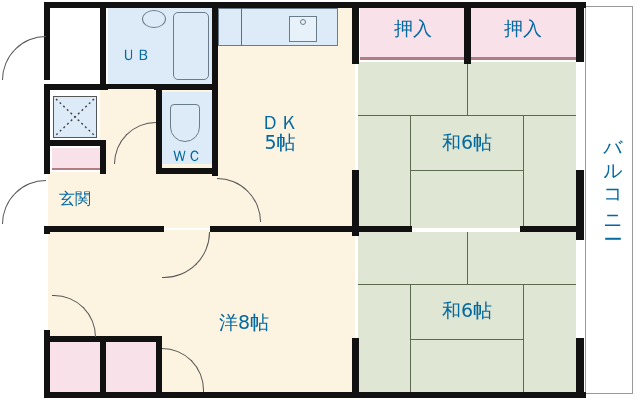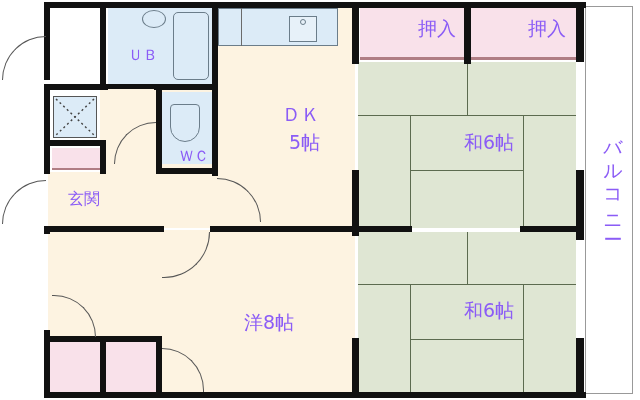--- a/index.html
+++ b/index.html
@@ -1,20 +1,20 @@
 <!DOCTYPE html>
 <html><head>
 <meta charset="utf-8">
 <style>
   html,body{margin:0;padding:0;background:#ffffff;}
   body{width:640px;height:400px;position:relative;overflow:hidden;font-family:"DejaVu Sans","Liberation Sans",sans-serif;}
   .abs{position:absolute;box-sizing:border-box;}
   .wall{position:absolute;background:#111111;}
   .thin{position:absolute;background:#6b6b6b;}
-  .label{position:absolute;color:#8b5cf6;font-size:19px;white-space:nowrap;text-align:right;line-height:1.15;}
+  .label{position:absolute;color:#0369a1;font-size:19px;white-space:nowrap;text-align:center;line-height:1.15;}
   .small{font-size:15px;}
   .tatami-line-h{position:absolute;height:1px;background:#5c6b4f;}
   .tatami-line-v{position:absolute;width:1px;background:#5c6b4f;}
   .door-arc{position:absolute;border:1px solid #555;box-sizing:border-box;background:transparent;}
   .vertical{writing-mode:vertical-rl;text-orientation:upright;letter-spacing:4px;}
 </style>
 </head>
 <body>
 
 <div class="abs" style="left:213px;top:8px;width:142px;height:220px;background:#fdf3e1;"></div>
@@ -113,21 +113,21 @@
 <div class="door-arc" style="left:162px;top:232px;width:48px;height:46px;border-radius:0 0 46px 0;border-left:none;border-top:none;"></div>
 <div class="door-arc" style="left:52px;top:295px;width:44px;height:42px;border-radius:0 42px 0 0;border-left:none;border-bottom:none;"></div>
 <div class="door-arc" style="left:162px;top:348px;width:42px;height:44px;border-radius:0 44px 0 0;border-left:none;border-bottom:none;"></div>
 
 <div class="abs" style="left:173px;top:12px;width:36px;height:68px;border:1px solid #6b7d8a;border-radius:5px;"></div>
 <div class="abs" style="left:142px;top:10px;width:24px;height:18px;border:1px solid #6b7d8a;border-radius:50%;"></div>
 <div class="abs" style="left:170px;top:104px;width:30px;height:38px;border:1px solid #6b7d8a;border-radius:4px 4px 15px 15px;"></div>
 
 <div class="label small" style="left:114px;top:47px;width:44px;">ＵＢ</div>
 <div class="label small" style="left:165px;top:148px;width:44px;">ＷＣ</div>
-<div class="label" style="left:240px;top:104px;width:80px;font-family:Liberation Serif, serif;">ＤＫ</div>
+<div class="label" style="left:240px;top:112px;width:80px;font-family:Liberation Serif, serif;">ＤＫ</div>
 <div class="label" style="left:240px;top:132px;width:80px;">5帖</div>
 <div class="label small" style="left:50px;top:190px;width:50px;font-size:16px;">玄関</div>
 <div class="label" style="left:370px;top:18px;width:86px;">押入</div>
 <div class="label" style="left:480px;top:18px;width:86px;">押入</div>
 <div class="label" style="left:420px;top:132px;width:94px;">和6帖</div>
 <div class="label" style="left:420px;top:300px;width:94px;">和6帖</div>
 <div class="label" style="left:194px;top:312px;width:100px;">洋8帖</div>
 <div class="label vertical" style="left:594px;top:126px;width:30px;">バルコニー</div>
 
 </body></html>

